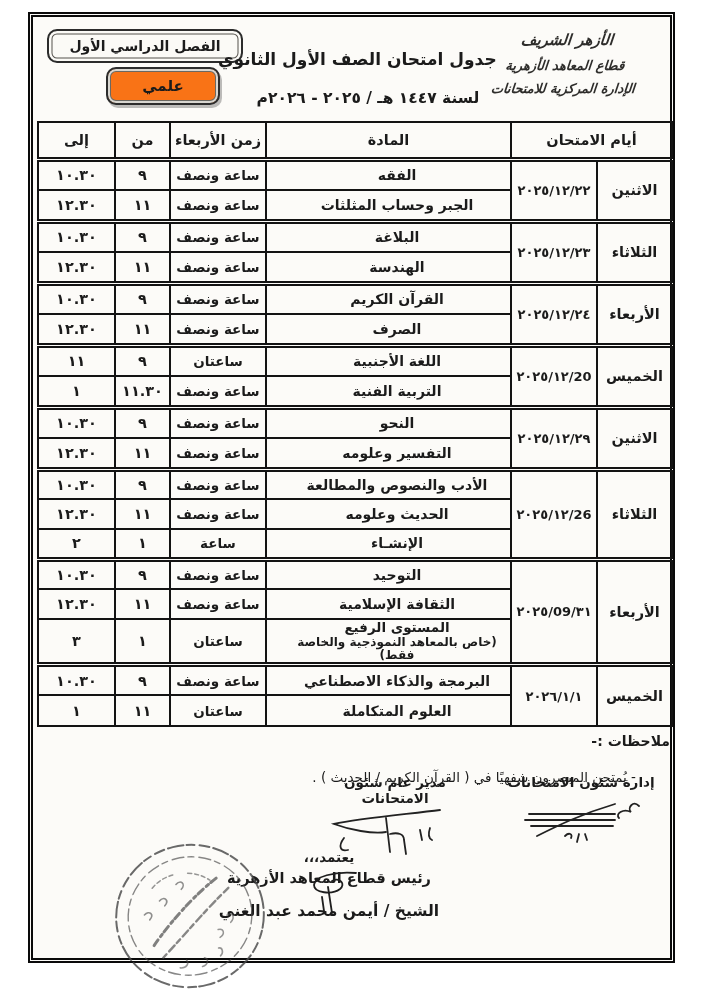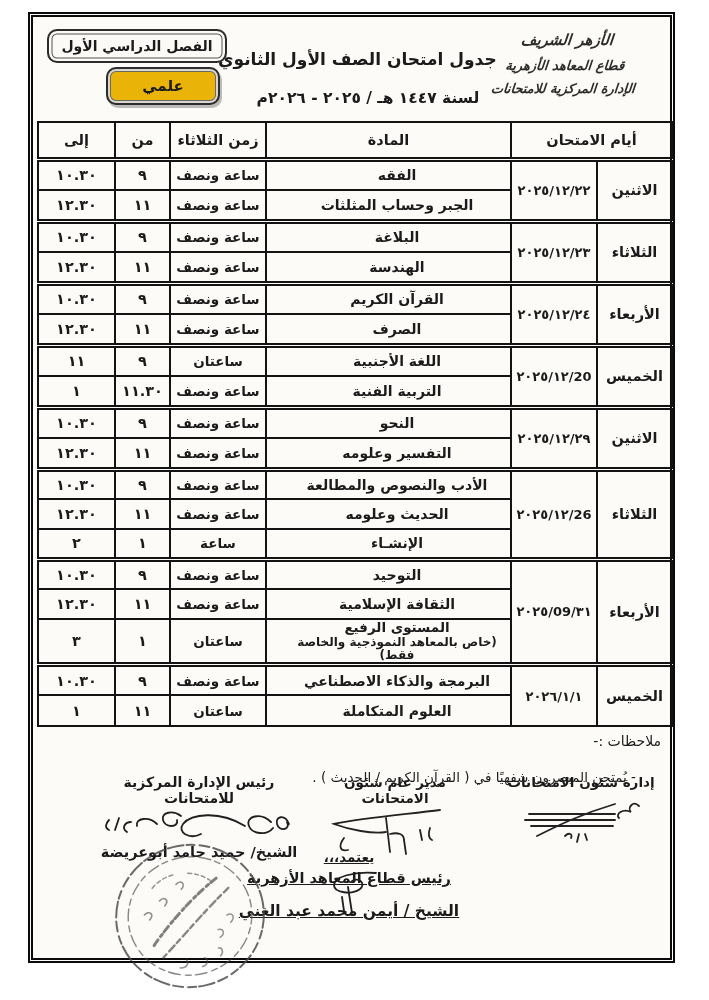--- a/index.html
+++ b/index.html
@@ -21,29 +21,29 @@
   }
   
   .badge {
     position:absolute;
     border:2px solid #2c2c2c;
     border-radius:10px;
     text-align:center;
     font-weight:700;
   }
   .badge-semester {
-    left:14px; top:12px; width:180px; height:34px;
+    left:14px; top:12px; width:196px; height:34px;
     line-height:30px; font-size:14px;
     background:#fbfaf6;
     box-shadow: inset 0 0 0 2.5px #fbfaf6, inset 0 0 0 3.5px #55524d;
   }
   .badge-track {
     left:73px; top:50px; width:114px; height:38px;
     line-height:34px; font-size:15px;
-    background:#eab308;
+    background:#f97316;
     box-shadow: 2px 3px 0 rgba(40,40,40,.3), inset 0 0 0 2px #d8d6d0, inset 0 0 0 3px #6b6861;
   }
   .org {
     position:absolute; top:10px; right:10px; width:190px;
     text-align:center; font-weight:700; font-style:italic;
     color:#2e2d2b; transform:skewX(-5deg);
     line-height:1.8; letter-spacing:-0.5px;
   }
   .org .l1 { font-size:15px; }
   .org .l2, .org .l3 { font-size:13px; }
@@ -72,29 +72,29 @@
   tr.r3 td { height:30px; }
   tr.tall td { height:44px; }
   td.day  { font-size:14.5px; }
   td.date { font-size:13px; direction:ltr; letter-spacing:0.5px; }
   td.subj { font-size:14px;padding-left:19px; }
   td.dur  { font-size:13.5px; }
   td.from, td.to { font-size:14.5px; }
   td.subj .main2 { display:block; font-size:13.5px; line-height:1.15; }
   td.subj .note2 { display:block; font-size:12px;  line-height:1.1; }
   
-  .notes-label { position:absolute; top:716px; right:9px;  font-size:14px;   font-weight:400; }
+  .notes-label { position:absolute; top:716px; right:0;  font-size:14px;   font-weight:700; }
   .note-item   { position:absolute; top:752px; right:34px; font-size:13.5px; font-weight:400;margin-left:46px; }
   .sig { position:absolute; top:757px; text-align:center; font-weight:700; font-size:13.5px; }
   .sig-right { right:4px; width:170px; }
   .sig-mid   { left:277px; width:170px; }
   .sig-left  { left:55px;  width:222px; font-size:14px; }
   .sig svg { display:block; margin:2px auto 0; }
   .sig-left .name { font-size:14.5px; margin-top:2px; }
-  .approve { position:absolute; top:832px; left:176px; width:280px; text-align:center; font-weight:700;text-decoration:underline; }
+  .approve { position:absolute; top:832px; left:156px; width:280px; text-align:center; font-weight:700; }
   .approve .w { font-size:13.5px; }
   .approve .t { font-size:14.5px; margin-top:5px; }
   .approve .n { font-size:15.5px; margin-top:16px; }
   .approve svg { position:absolute; left:95px; top:20px; }
   .stamp {
     position:absolute; left:110px; top:840px;
     width:160px; height:152px;
     transform:rotate(-14deg);
     opacity:.82;
   }
@@ -122,21 +122,21 @@
         <col style="width:86px">
         <col style="width:245px">
       <col style="width:96px">
         <col style="width:55px">
         <col style="width:77px">
     </colgroup>
     <thead>
       <tr>
         <th colspan="2">أيام الامتحان</th>
         <th>المادة</th>
-        <th>زمن الثلاثاء</th>
+        <th>زمن الأربعاء</th>
         <th>من</th>
         <th>إلى</th>
       </tr>
     </thead>
     <tbody>
 
       <tr class="gf r2">
         <td class="day" rowspan="2">الاثنين</td>
         <td class="date" rowspan="2">٢٠٢٥/١٢/٢٢</td>
         <td class="subj">الفقه</td>
@@ -295,34 +295,20 @@
     <svg width="150" height="55" viewBox="0 0 150 55">
       <g fill="none" stroke="#222" stroke-width="1.8" stroke-linecap="round">
         <path d="M120 2 C90 6 40 10 14 16 C30 22 52 26 66 24"></path>
         <path d="M66 10 l4 34 m0 -18 c8 -2 14 0 14 6 l2 14"></path>
         <path d="M100 22 l2 10 m8 -12 c-2 6 -2 10 2 12"></path>
         <path d="M24 30 c-6 8 -4 14 4 12"></path>
       </g>
     </svg>
   </div>
 
-  <div class="sig sig-left">
-    <div>رئيس الإدارة المركزية للامتحانات</div>
-    <svg width="200" height="34" viewBox="0 0 200 34">
-      <g fill="none" stroke="#1f1f1f" stroke-width="1.8" stroke-linecap="round">
-        <path d="M190 16 c-4 -10 -14 -8 -12 0 c2 8 14 6 10 -2"></path>
-        <path d="M172 14 c-10 -10 -26 -6 -22 4 c3 8 18 10 24 2"></path>
-        <path d="M146 18 C120 2 92 6 84 16 c-6 8 6 16 18 10"></path>
-        <path d="M82 8 c-8 -6 -20 -4 -18 4 c2 8 16 8 14 0"></path>
-        <path d="M58 16 c-8 -8 -22 -6 -20 2 m-6 -4 c-6 0 -10 6 -4 10"></path>
-        <path d="M20 10 l-4 12 m-6 -10 c-4 4 -4 8 0 10"></path>
-      </g>
-    </svg>
-    <div class="name">الشيخ/ حميد حامد أبوعريضة</div>
-  </div>
 
   <div class="approve">
     <div class="w">يعتمد،،،</div>
     <div class="t">رئيس قطاع المعاهد الأزهرية</div>
     <svg width="90" height="46" viewBox="0 0 90 46">
       <g fill="none" stroke="#1f1f1f" stroke-width="1.8" stroke-linecap="round">
         <path d="M72 4 C50 2 30 8 30 16 c0 8 18 10 26 4 c6 -5 0 -12 -8 -8"></path>
         <path d="M44 18 l4 26 m-10 -16 l2 14"></path>
       </g>
     </svg>

